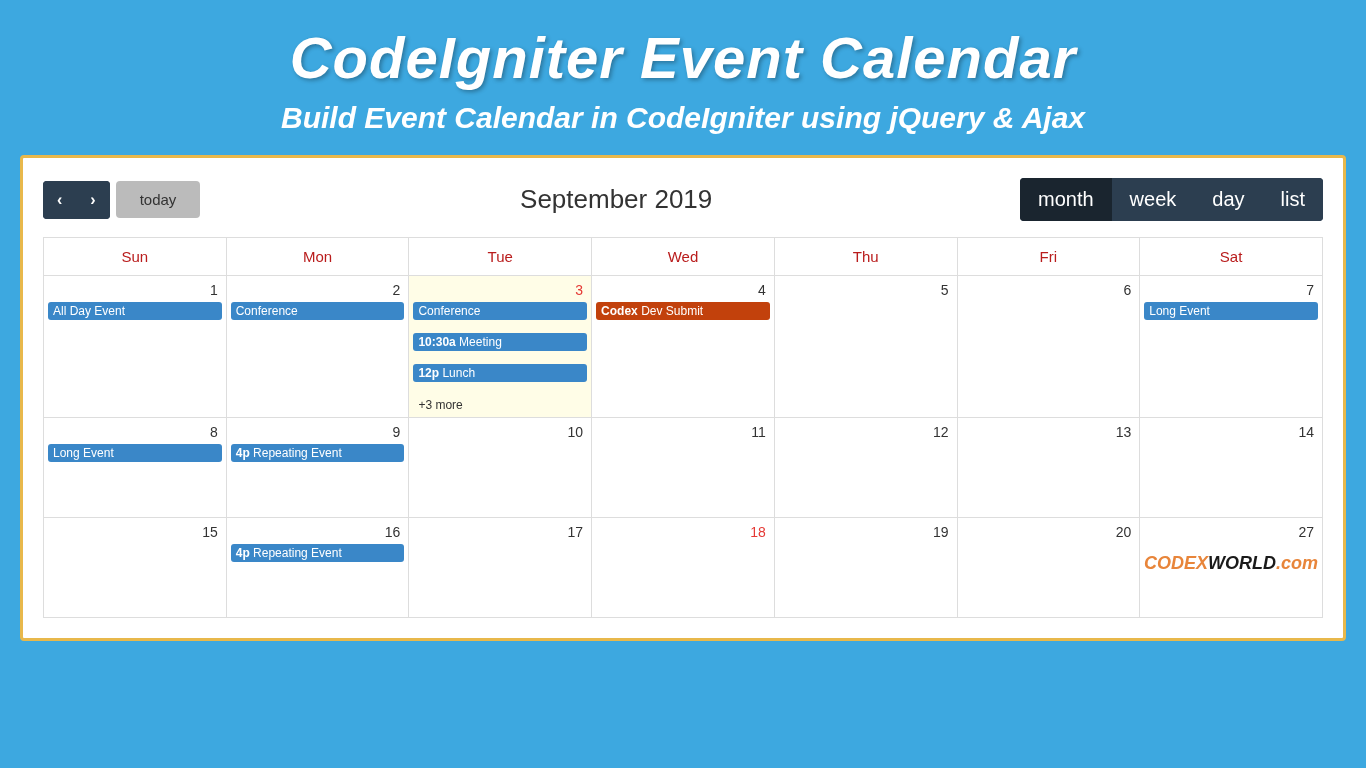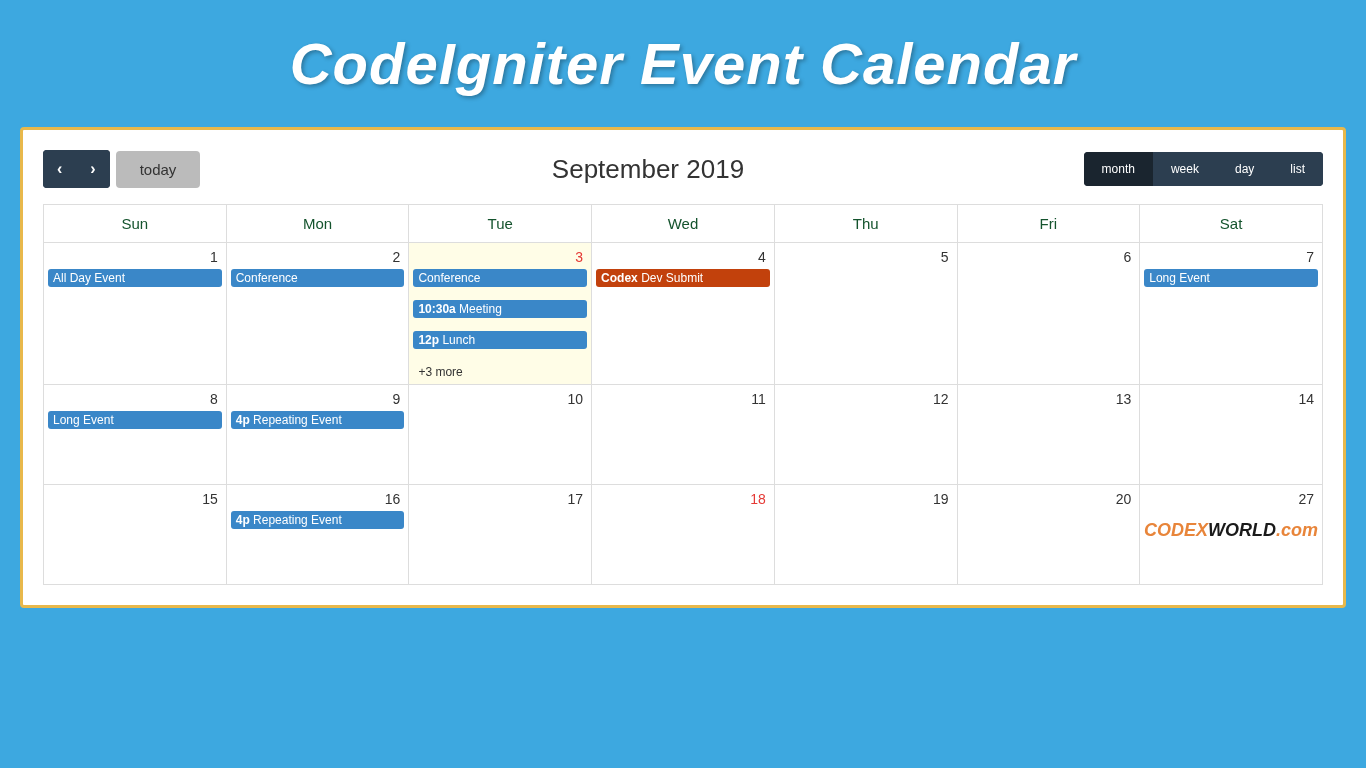--- a/index.html
+++ b/index.html
@@ -1,21 +1,21 @@
 <!DOCTYPE html>
 <html><head>
   <meta charset="utf-8">
   <style>
     * { box-sizing: border-box; margin: 0; padding: 0; }
     body { font-family: Arial, sans-serif; background: #3da8e0; }
 
     .header-section {
       background: #3da8e0;
       text-align: center;
-      padding: 30px 20px 20px;
+      padding: 24px 20px 20px;
     }
     .header-title {
       font-size: 58px;
       font-weight: 900;
       color: white;
       font-style: italic;
       text-shadow: 2px 2px 4px rgba(0,0,0,0.3);
       letter-spacing: 1px;
       margin-bottom: 10px;
     }
@@ -88,35 +88,35 @@
       border-radius: 4px;
       overflow: hidden;
     }
 
     .view-btn {
       background: #2c3e50;
       color: white;
       border: none;
       padding: 10px 18px;
       cursor: pointer;
-      font-size: 12px;
+      font-size: 20px;
     }
     .view-btn.active { background: #1a252f; }
 
     .calendar-grid {
       width: 100%;
       border-collapse: collapse;
     }
 
     .calendar-grid th {
       padding: 10px 4px;
       text-align: center;
       font-weight: normal;
       font-size: 15px;
-      color: #14532d;
+      color: #b91c1c;
       border: 1px solid #ddd;
     }
 
     .calendar-grid td {
       vertical-align: top;
       border: 1px solid #ddd;
       padding: 4px;
       height: 100px;
       width: calc(100% / 7);
     }
@@ -176,20 +176,21 @@
 
     .calendar-bottom-wrap {
       position: relative;
     }
   </style>
 </head>
 <body>
 
 <div class="header-section">
   <div class="header-title">CodeIgniter Event Calendar</div>
+  <div class="header-subtitle">Build Event Calendar in CodeIgniter using jQuery &amp; Ajax</div>
 </div>
 
 <div class="calendar-container">
   <div class="calendar-toolbar">
     <div class="toolbar-left">
       <div class="nav-btn-group">
         <button class="nav-btn">‹</button>
         <button class="nav-btn">›</button>
       </div>
       <button class="today-btn">today</button>

